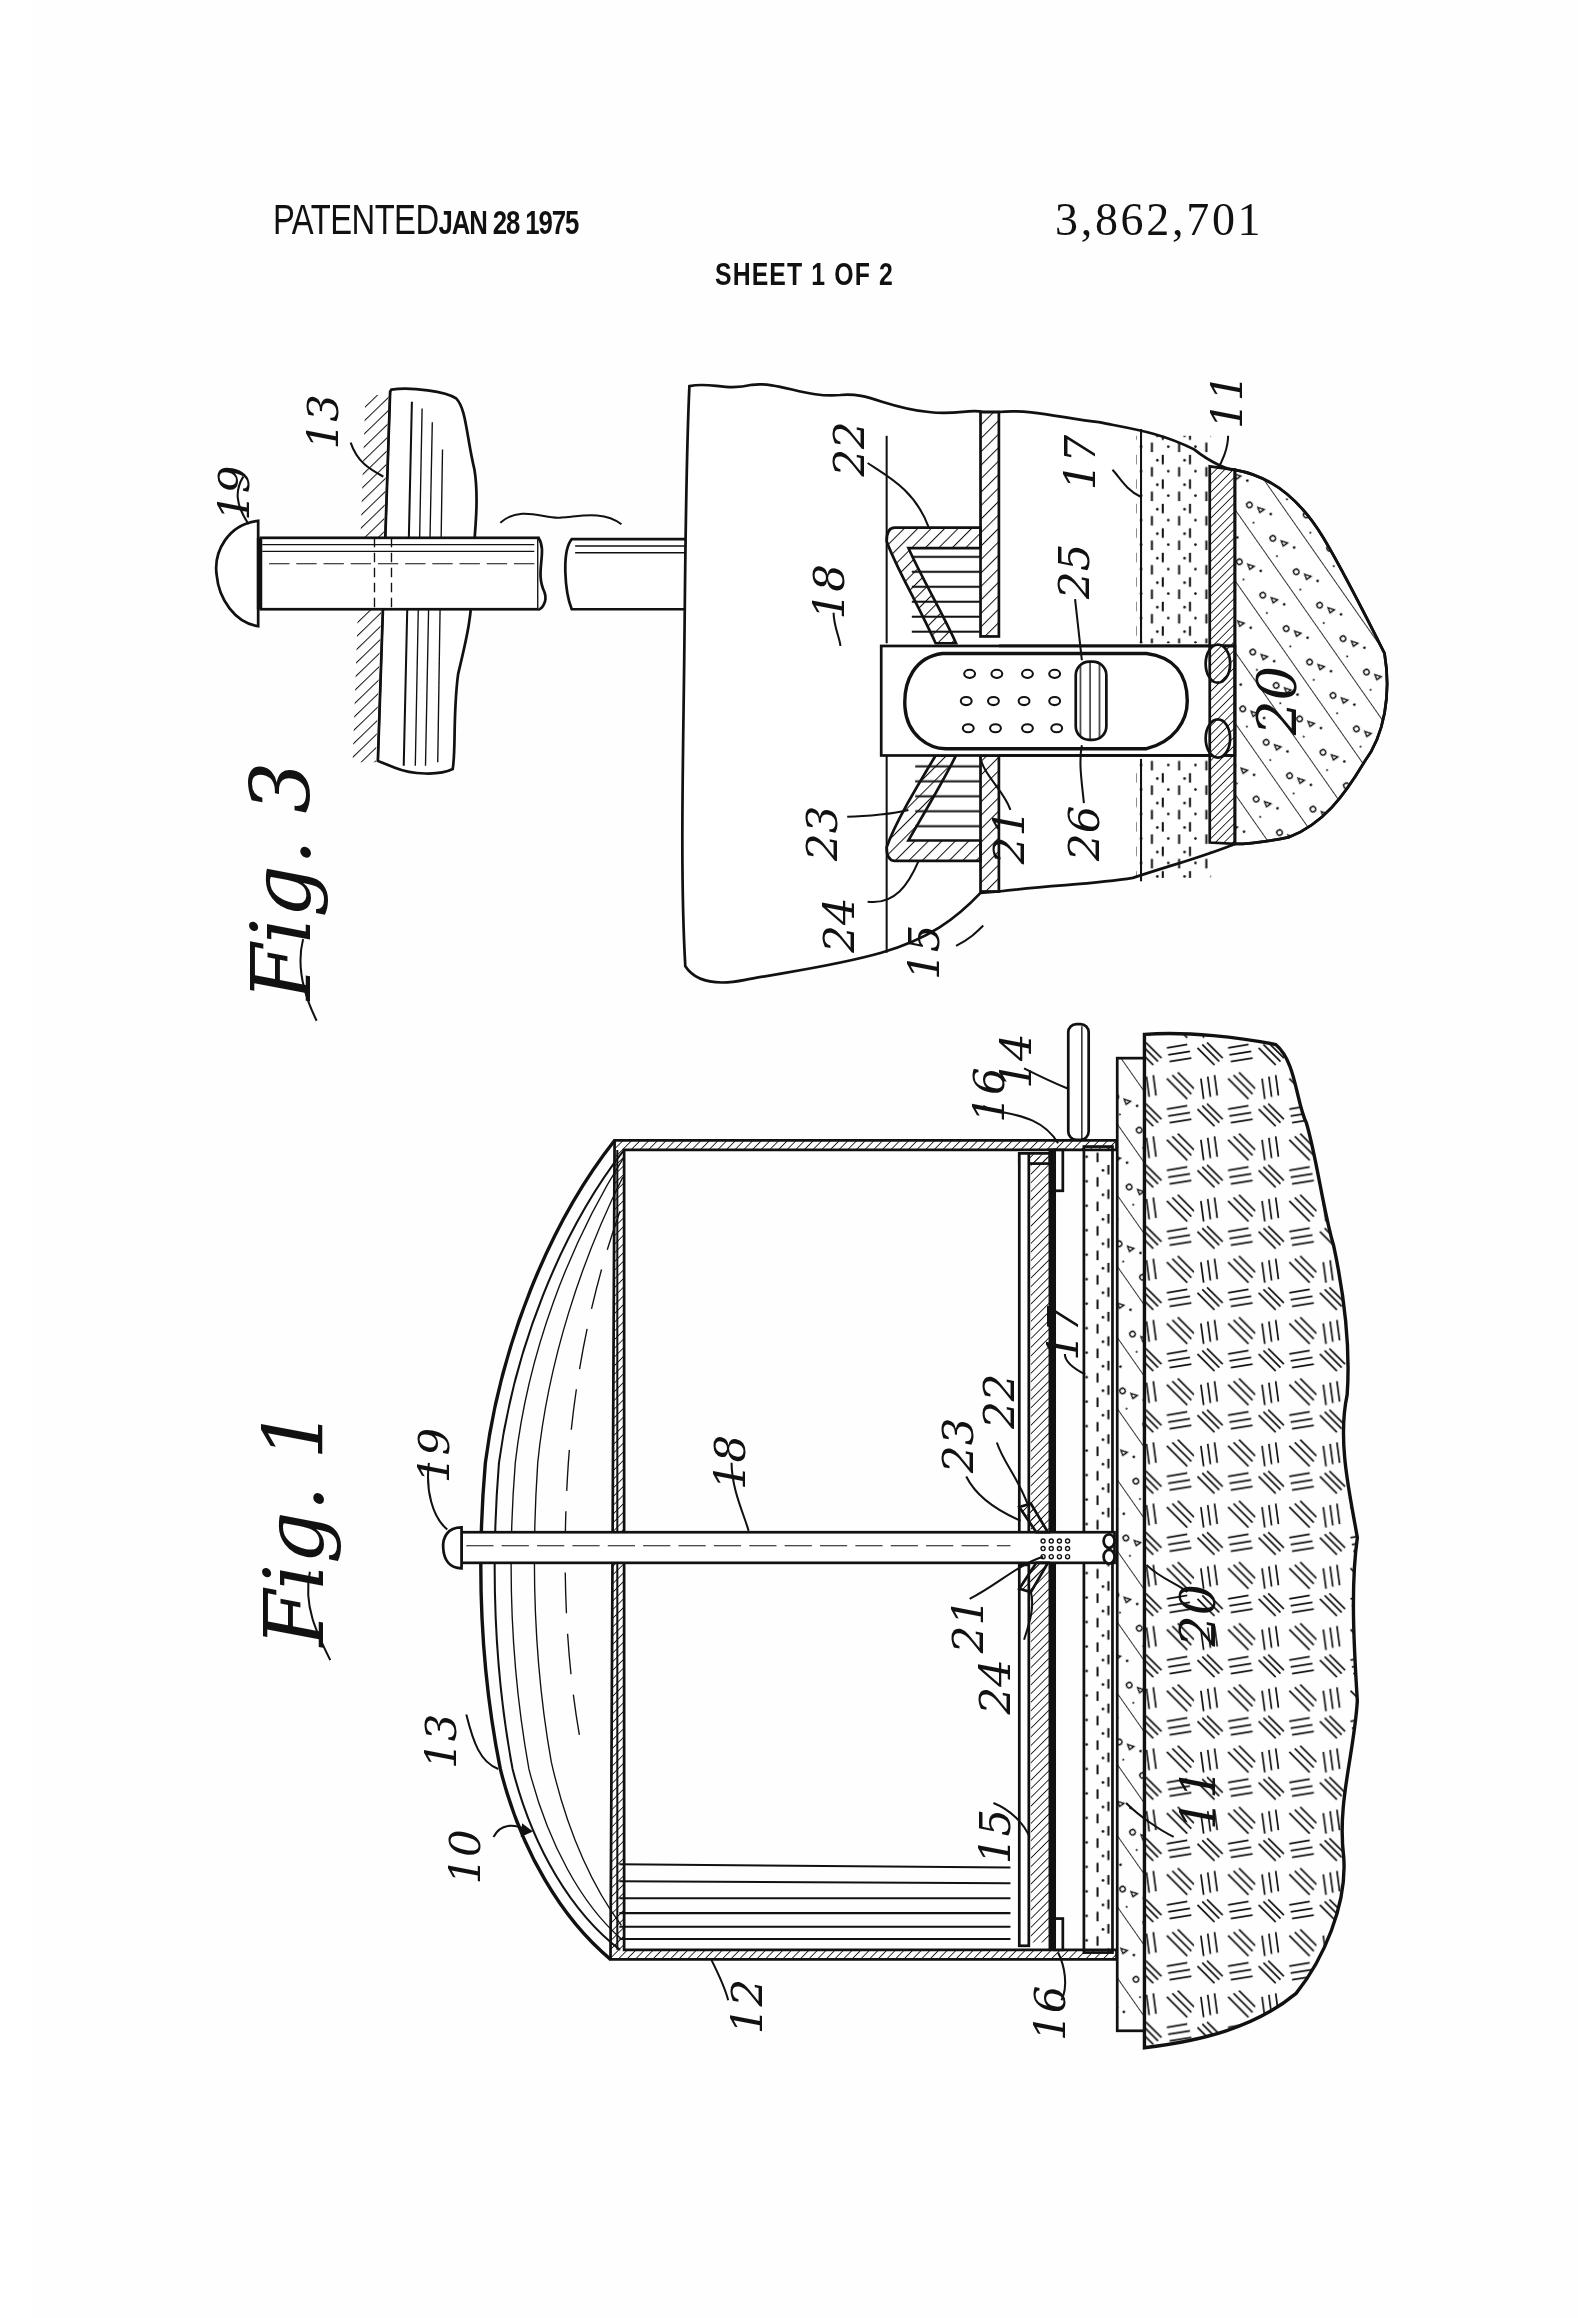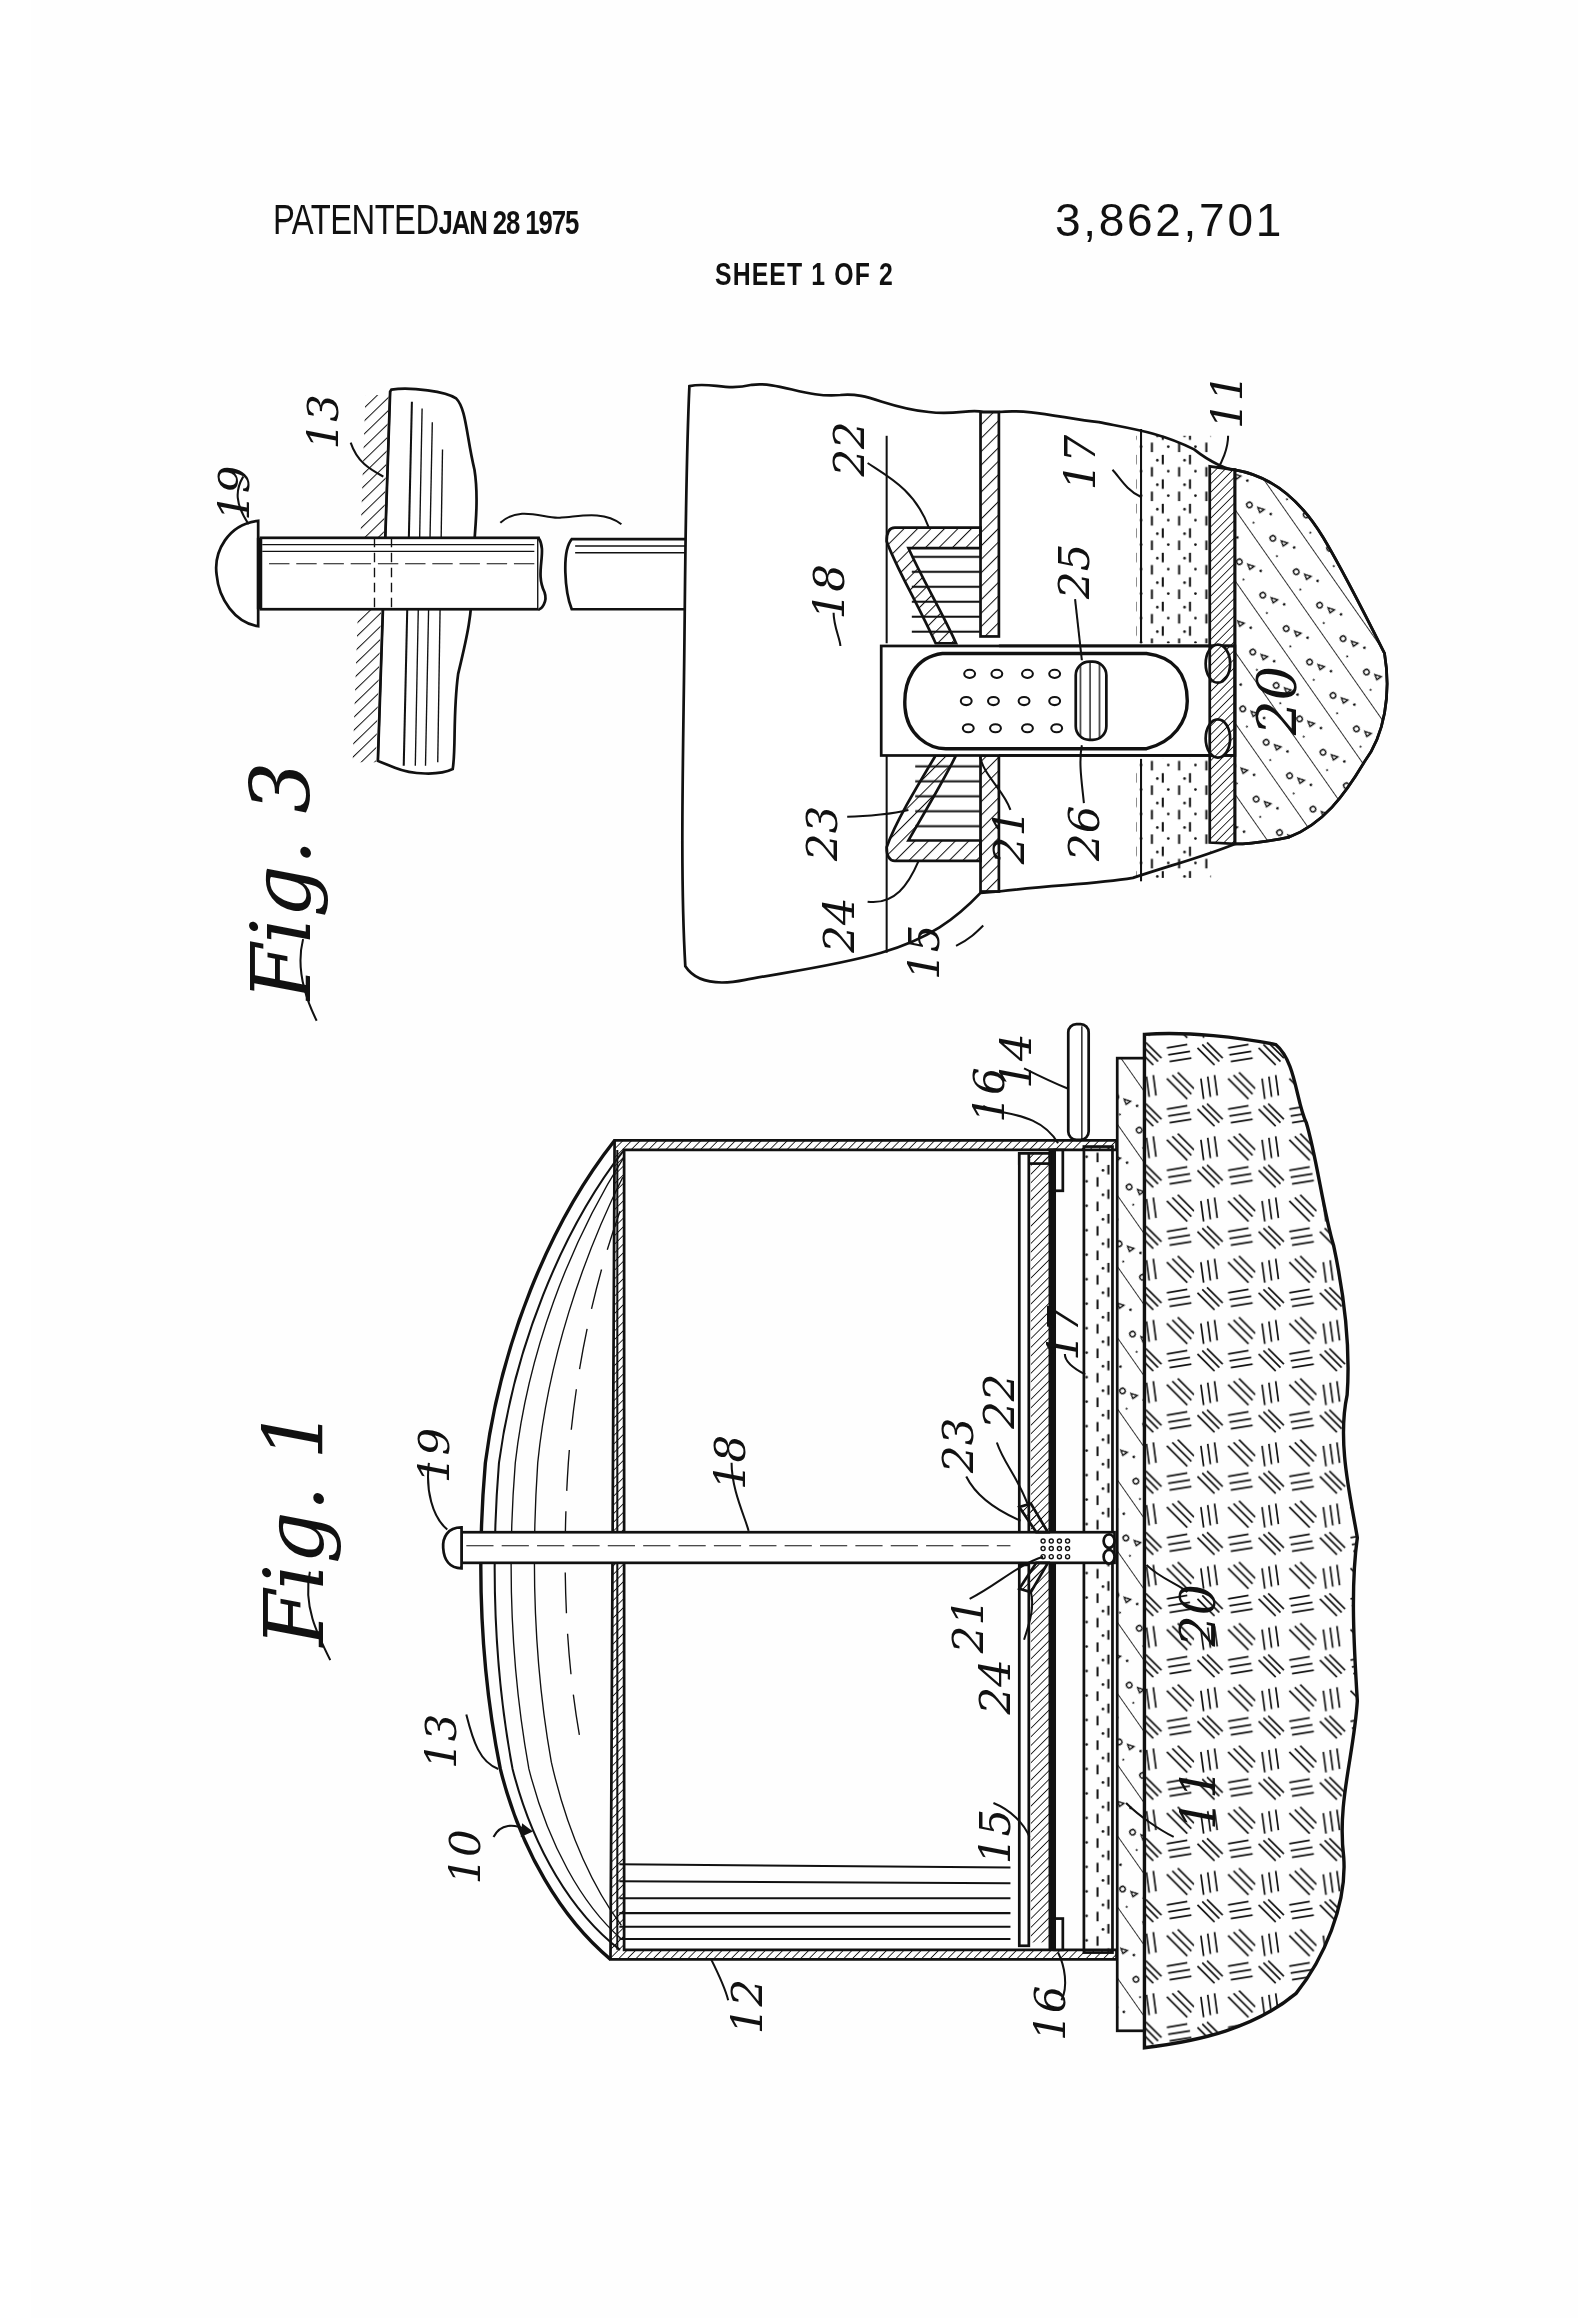--- a/index.html
+++ b/index.html
@@ -1,21 +1,21 @@
 <!DOCTYPE html>
 <html style="font-size:11px"><head>
 <meta charset="utf-8">
 <style>
   html, body { margin: 0; padding: 0; background: #ffffff; }
   body { width: 1578px; height: 2319px; position: relative; overflow: hidden; }
   .sheet { position: absolute; left: 0; top: 0; width: 1578px; height: 2319px; background: #fefefe; margin-left: 31px; }
   .hdr { position: absolute; color: #111; font-family: "Liberation Sans", "DejaVu Sans", sans-serif; font-weight: bold; white-space: nowrap; }
   .patented { left: 242px; top: 196px; font-size: 42px; letter-spacing: -0.7px; transform: scaleX(0.78); transform-origin: left top; font-weight: normal; }
   .patented .date { font-size: 33px; font-weight: bold; letter-spacing: -1.4px; }
-  .patnum { left: 1024px; top: 193px; font-size: 46px; font-family: Liberation Sans, sans-serif; font-weight: normal; letter-spacing: 2.7px; }
+  .patnum { left: 1024px; top: 193px; font-size: 46px; font-family: Liberation Serif, serif; font-weight: normal; letter-spacing: 2.7px; }
   .sheetno { left: 684px; top: 257px; font-size: 31px; transform: scaleX(0.8); transform-origin: left top; letter-spacing: 1.4px; }
   svg.draw { position: absolute; left: 0; top: 0; }
   svg text { font-family: "DejaVu Serif", "Liberation Serif", serif; font-style: italic; fill: #111; }
   .ref { font-size: 64px; }
   .figlbl { font-size: 120px; font-family: "DejaVu Serif", serif; font-style: italic; }
 </style>
 </head>
 <body>
 
 <div class="sheet">

